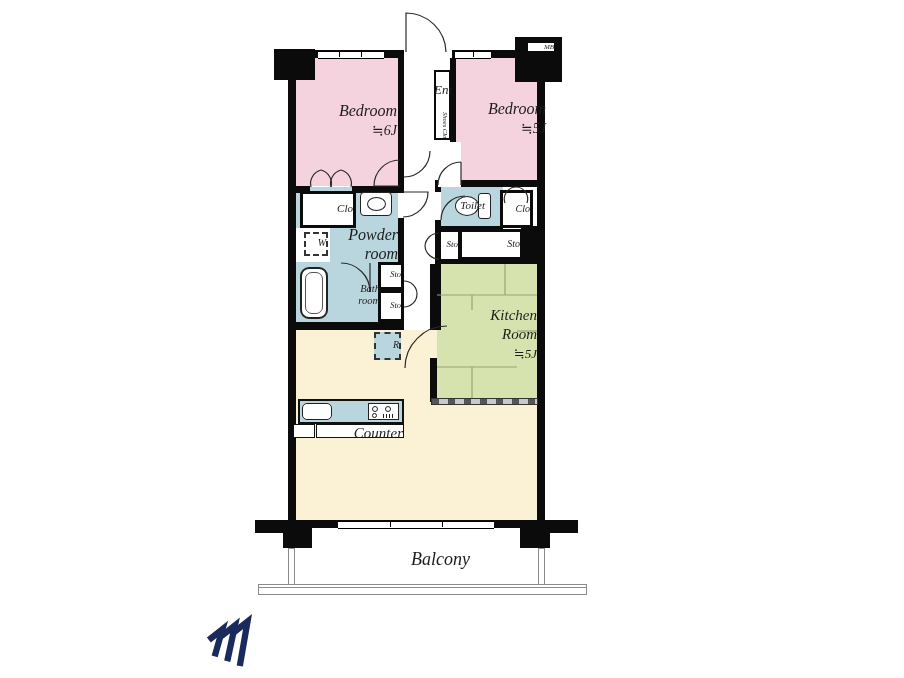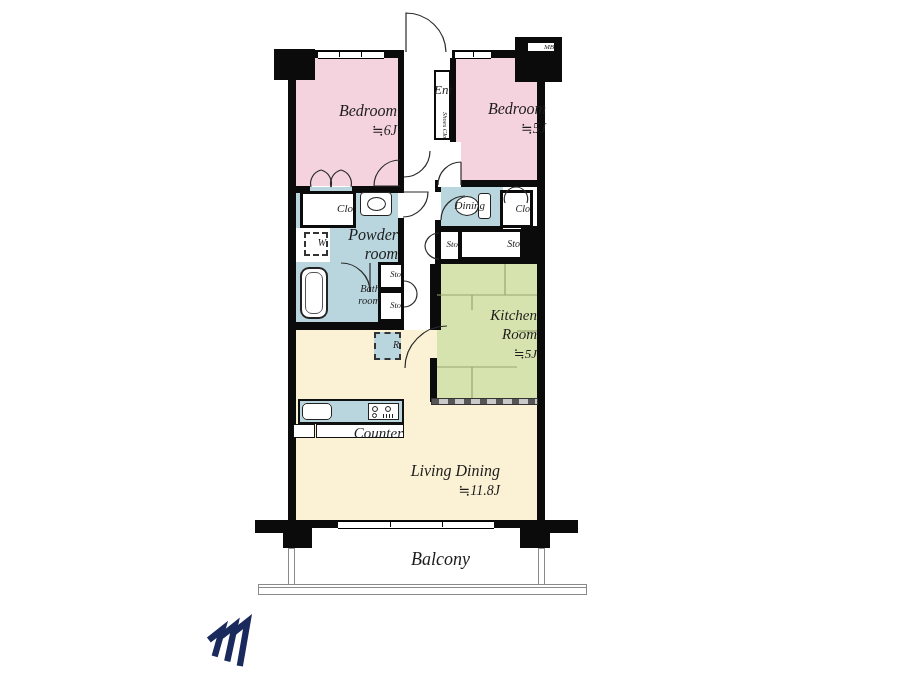--- a/index.html
+++ b/index.html
@@ -176,43 +176,39 @@
 
   <div class="lbl" style="left:297px;top:102px;width:100px">
     <span style="font-size:16px">Bedroom</span><br>
     <span style="font-size:14px">≒6J</span>
   </div>
   <div class="lbl" style="left:446px;top:100px;width:100px">
     <span style="font-size:16px">Bedroom</span><br>
     <span style="font-size:14px">≒5J</span>
   </div>
 
-  <div class="lbl" style="left:441px;top:199px;width:44px;font-size:11px">Dining</div>
+  <div class="lbl" style="left:441px;top:199px;width:44px;font-size:11px">Toilet</div>
 
   <div class="lbl" style="left:330px;top:226px;width:68px;font-size:16px">
     <span>Powder</span><br>
     <span>room</span>
   </div>
 
   <div class="lbl" style="left:332px;top:283px;width:48px;font-size:10.5px">
     <span>Bath</span><br>
     <span>room</span>
   </div>
 
   <div class="lbl" style="left:437px;top:306px;width:100px">
     <span style="font-size:15px">Kitchen</span><br>
     <span style="font-size:15px">Room</span><br>
     <span style="font-size:13px">≒5J</span>
   </div>
 
 
-  <div class="lbl" style="left:360px;top:462px;width:140px">
-    <span style="font-size:16px">Living Dining</span><br>
-    <span style="font-size:14px">≒11.8J</span>
-  </div>
 
   <div class="lbl" style="left:370px;top:549px;width:100px;font-size:18px">Balcony</div>
 
   <svg class="a" style="left:203px;top:610px" width="62" height="58" viewBox="0 0 56 60">
     <g stroke="#1b2a5c" stroke-width="6.5" fill="none" stroke-linejoin="miter">
       <path d="M2,31 L16,20 L8,48"></path>
       <path d="M15,27 L29,16 L21,53"></path>
       <path d="M28,23 L42,12 L34,58"></path>
     </g>
   </svg>

